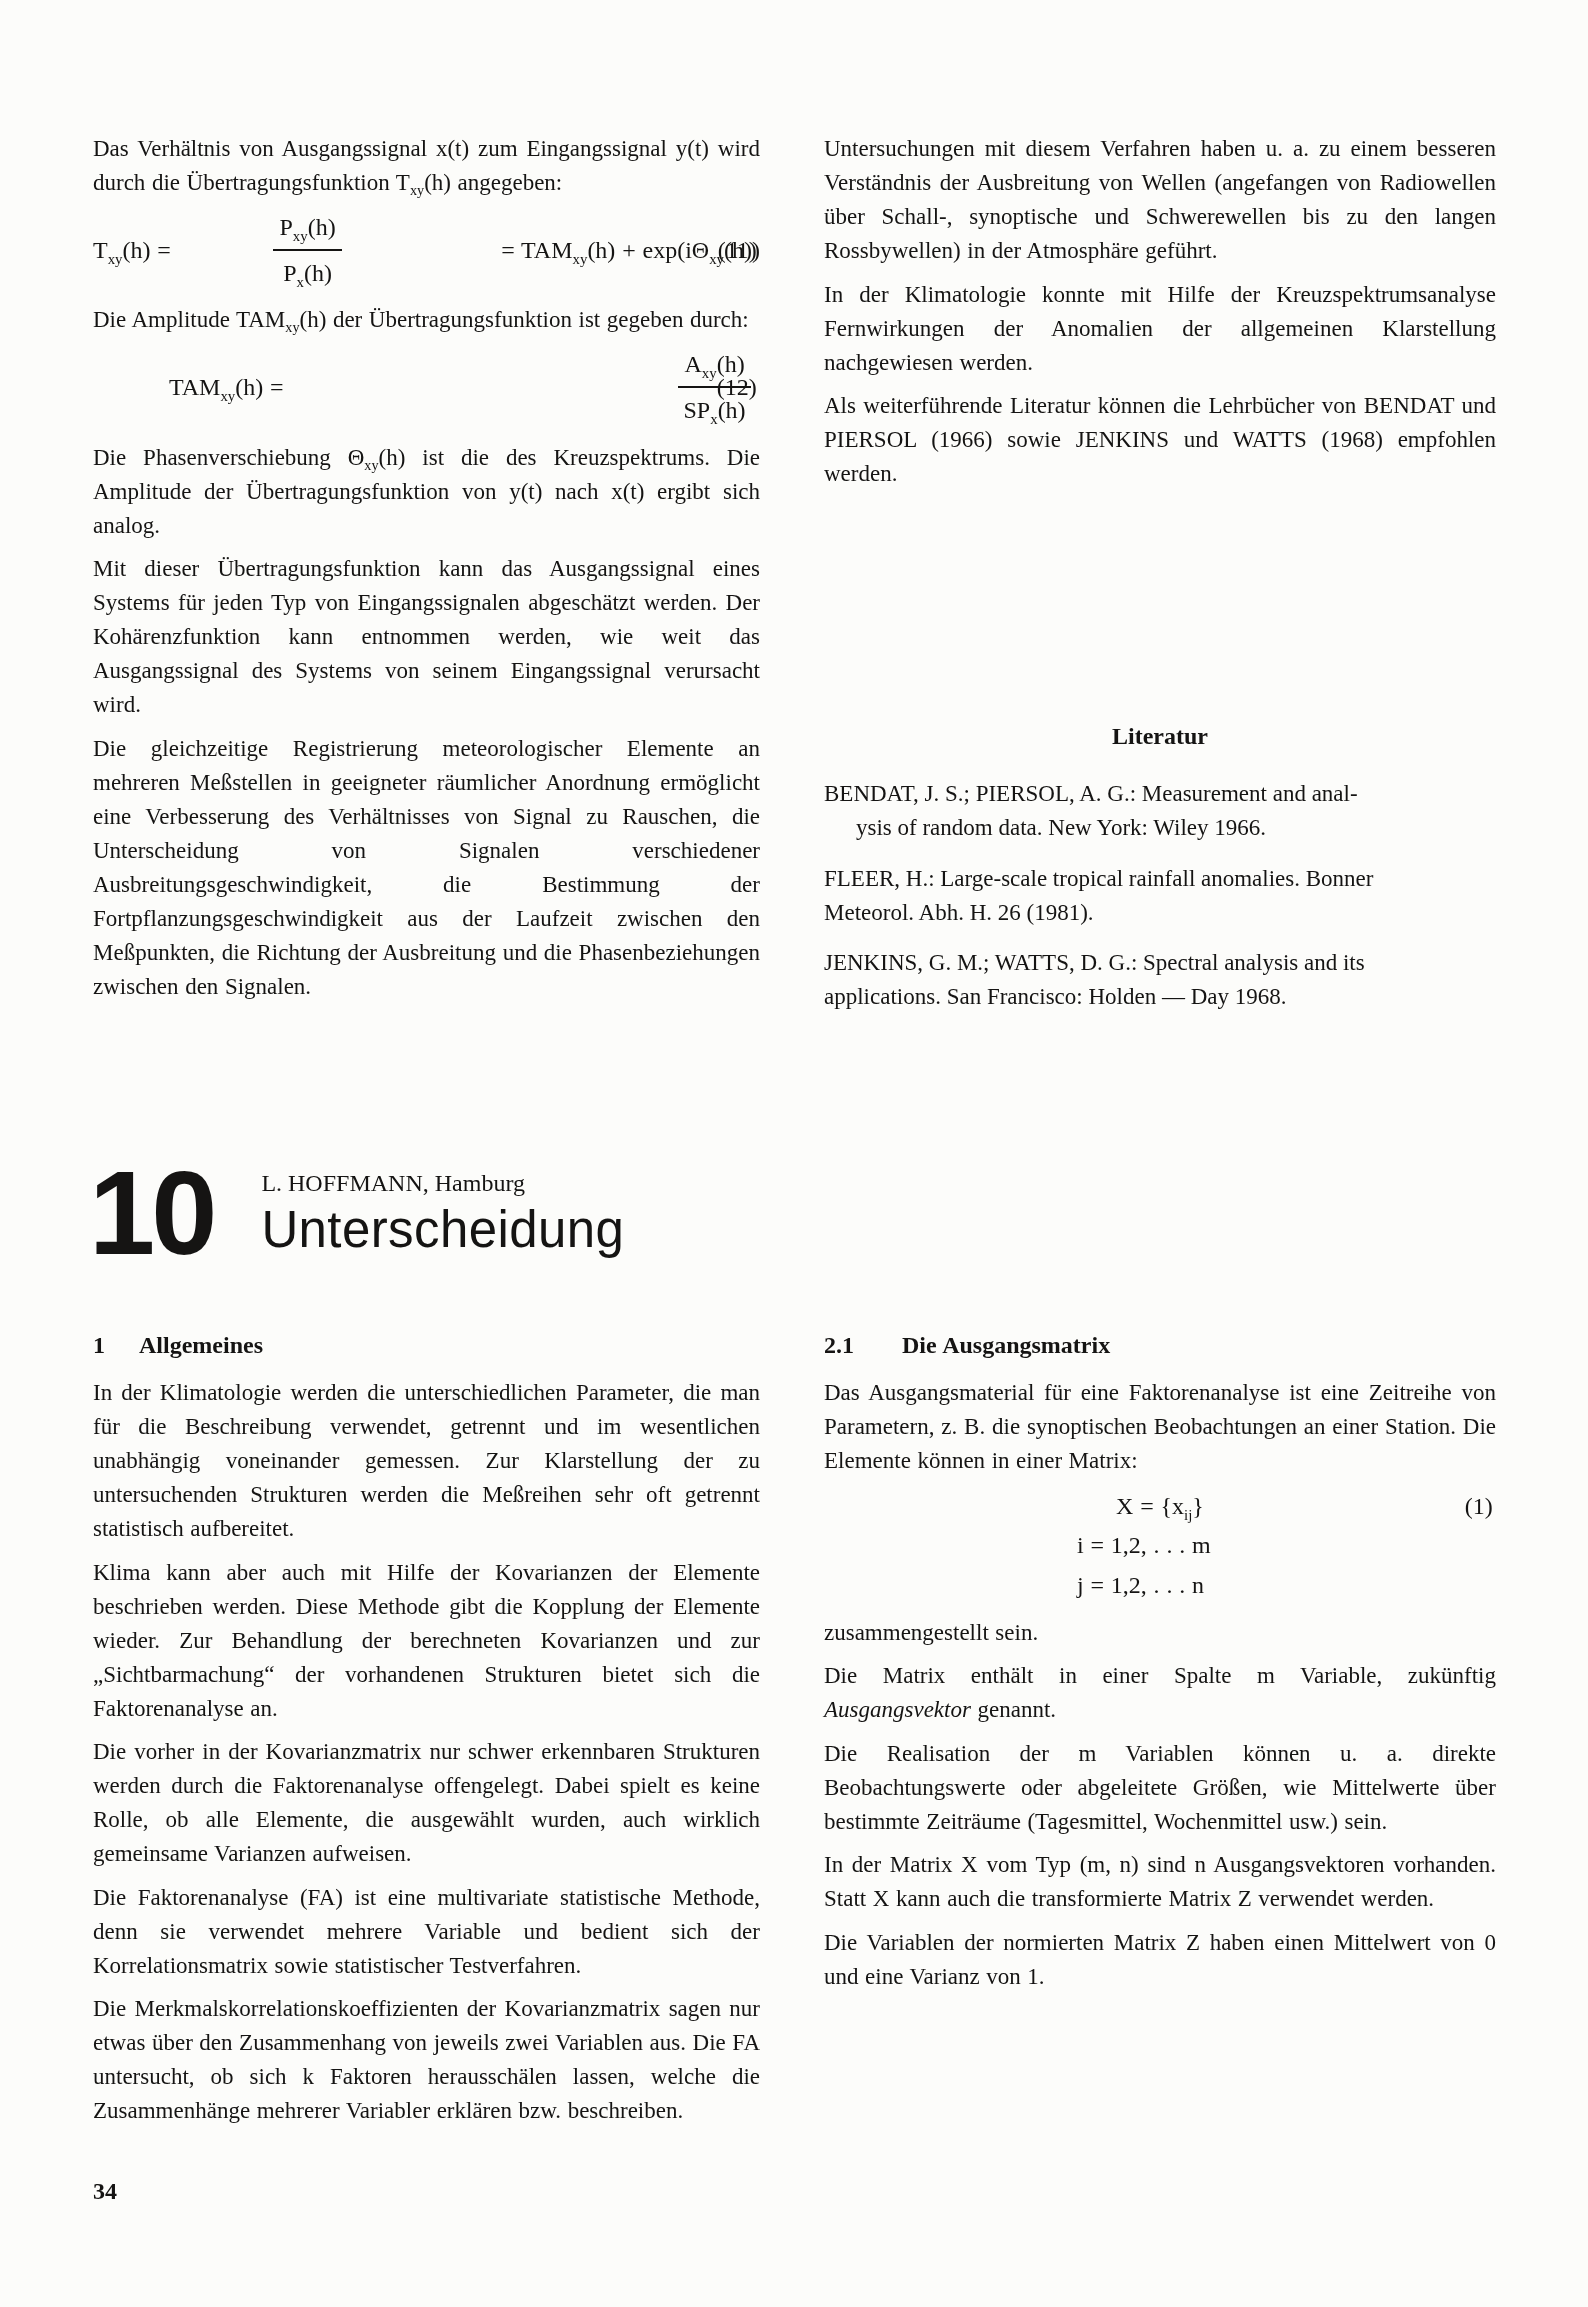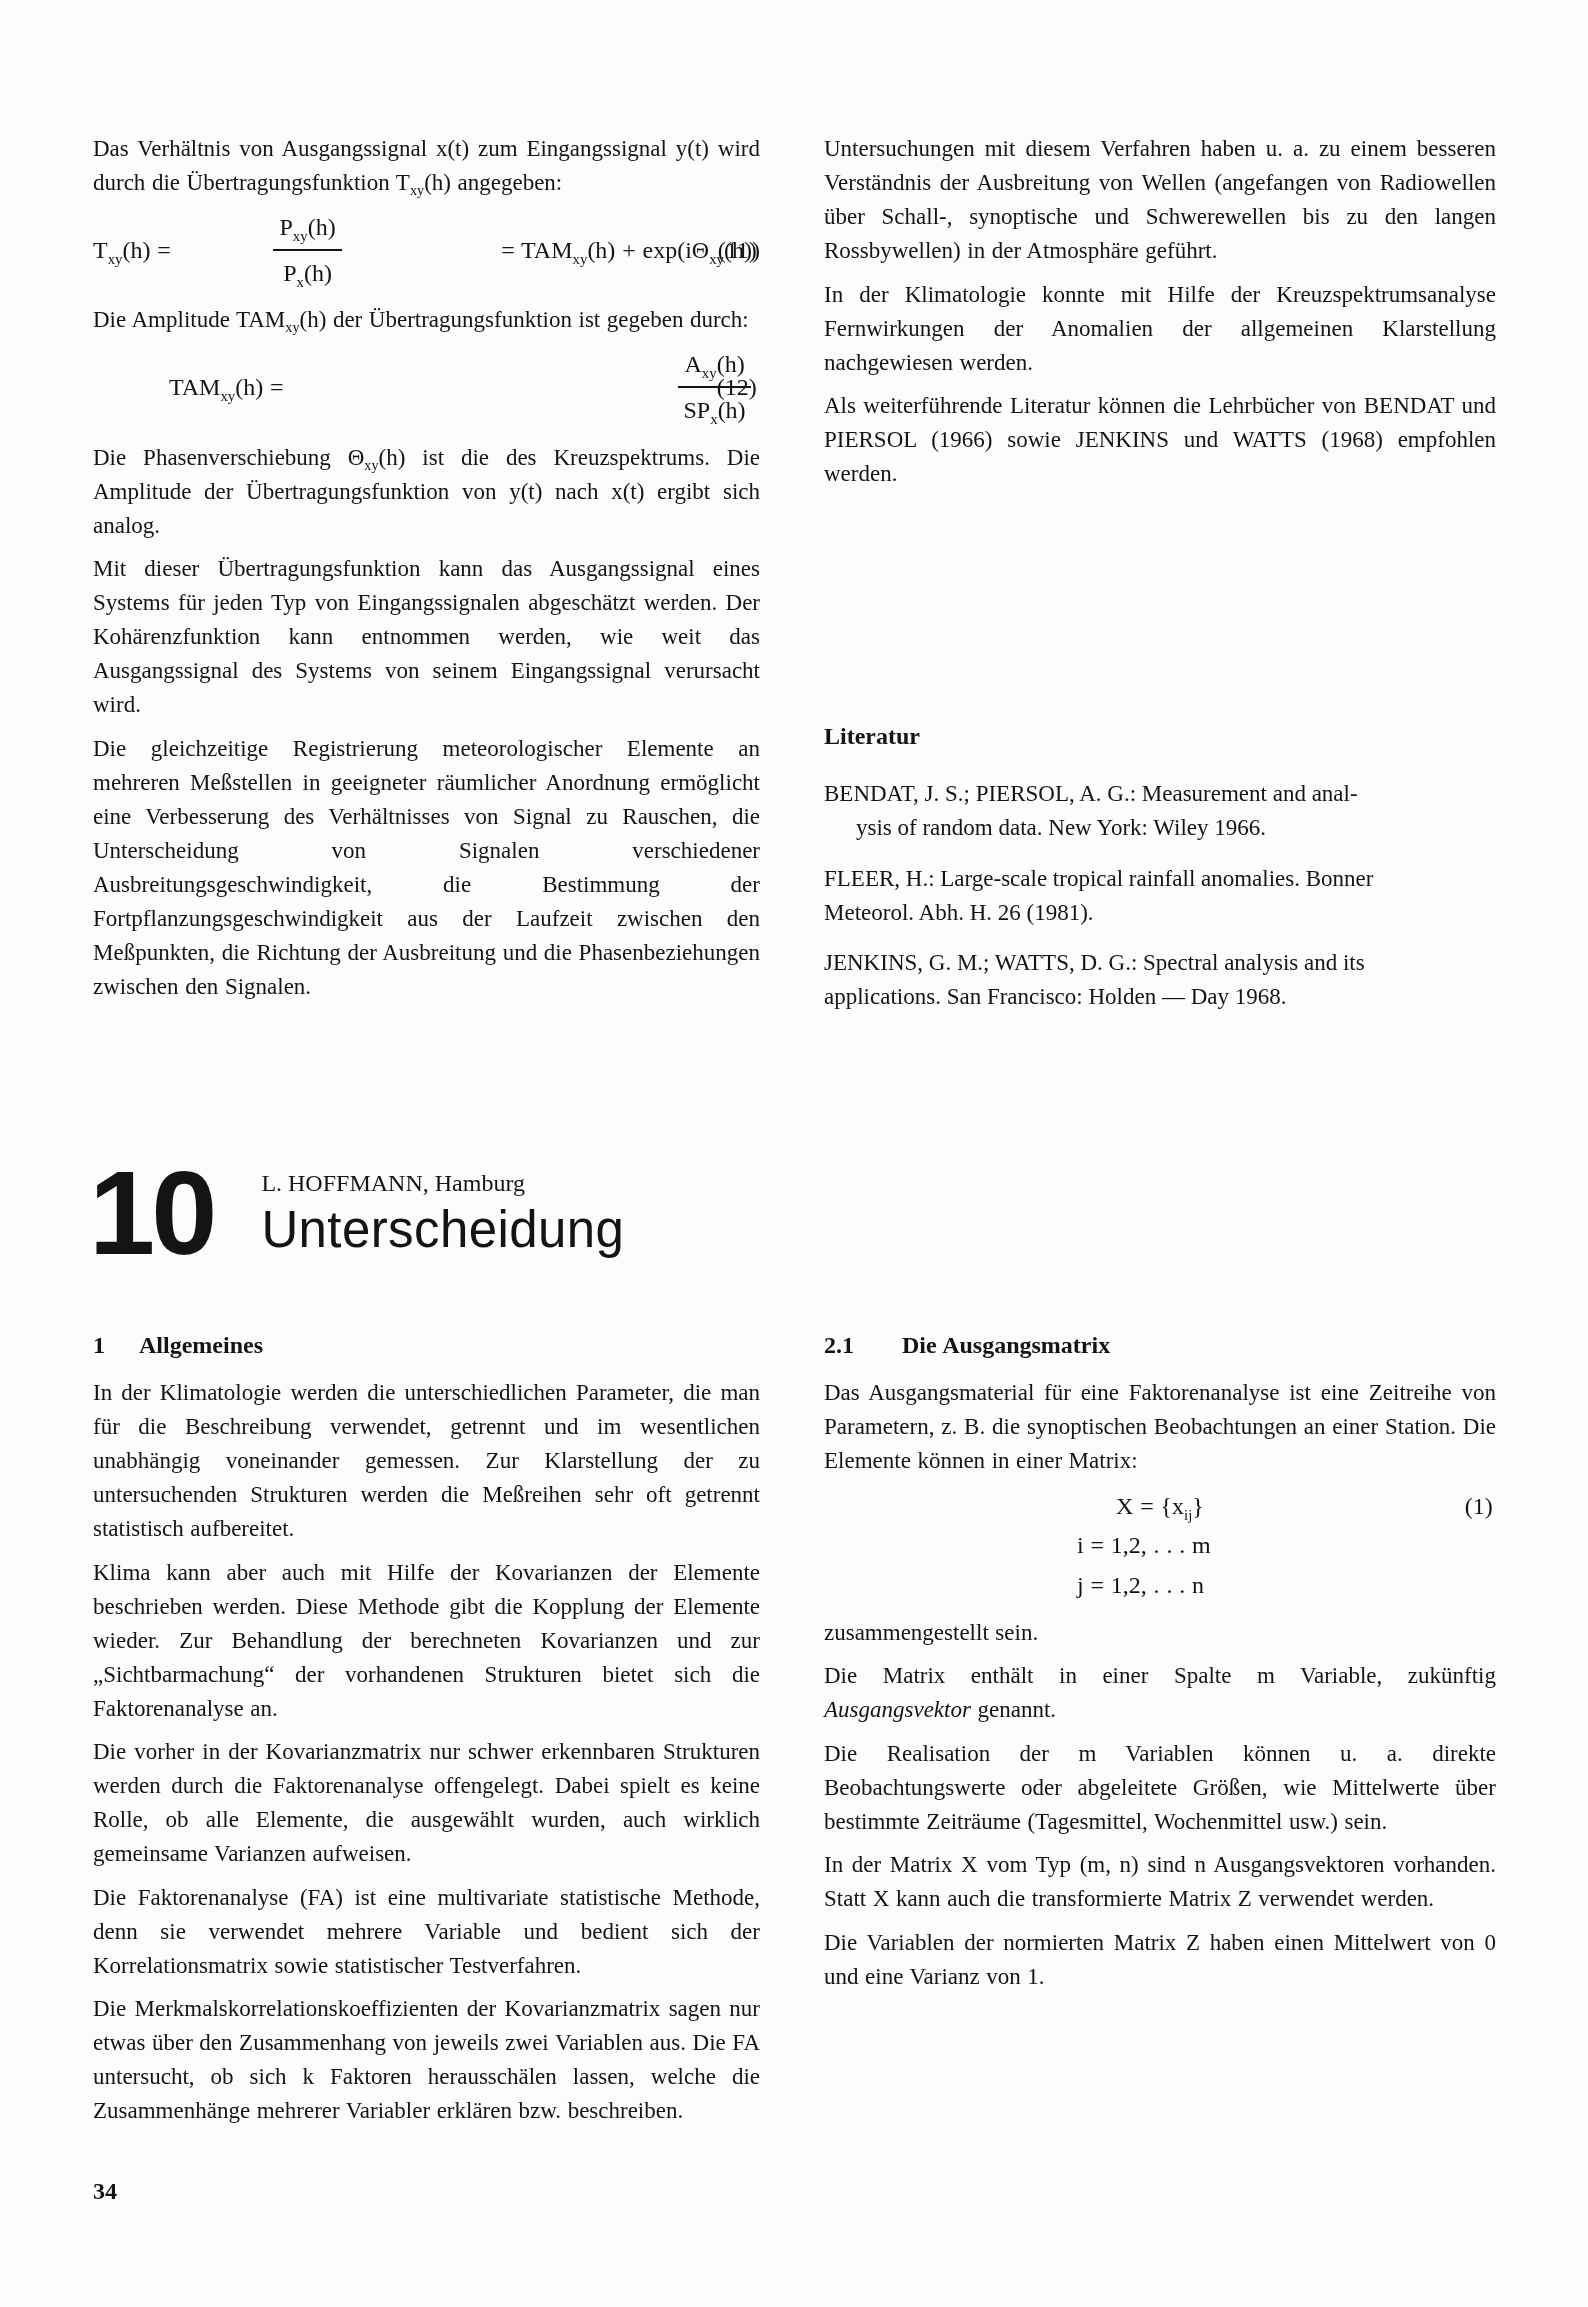--- a/index.html
+++ b/index.html
@@ -41,21 +41,21 @@
   
   .sh{font-size:24px;line-height:34px;font-weight:bold;margin:0 0 14.3px 0;text-align:left;}
   .sh .hn{display:inline-block;}
   .hn.w1{min-width:46px;}
   .hn.w2{min-width:52px;}
   .hn.w3{min-width:78px;}
   .sh.tight{margin-bottom:11px;}
 
   
   #literatur{position:absolute;left:824px;top:719px;width:672px;font-size:23px;line-height:34px;text-align:left;}
-  #literatur .lit-h{font-weight:bold;margin:0 0 24px 0;font-size:24px;}
+  #literatur .lit-h{font-weight:bold;margin:0 0 24px 0;font-size:24px;text-align:center;}
   .ref{margin:0 0 16.7px 0;}
   .ref .l2.ind{padding-left:32px;}
 
   
   #chapter{position:absolute;left:89px;top:1158px;display:flex;align-items:flex-start;}
   .ch-num{
     font-family:"Liberation Sans",sans-serif;font-weight:700;
     font-size:119px;line-height:110px;letter-spacing:-4px;
   }
   .ch-right{padding-top:11px;margin-left:48px;}

